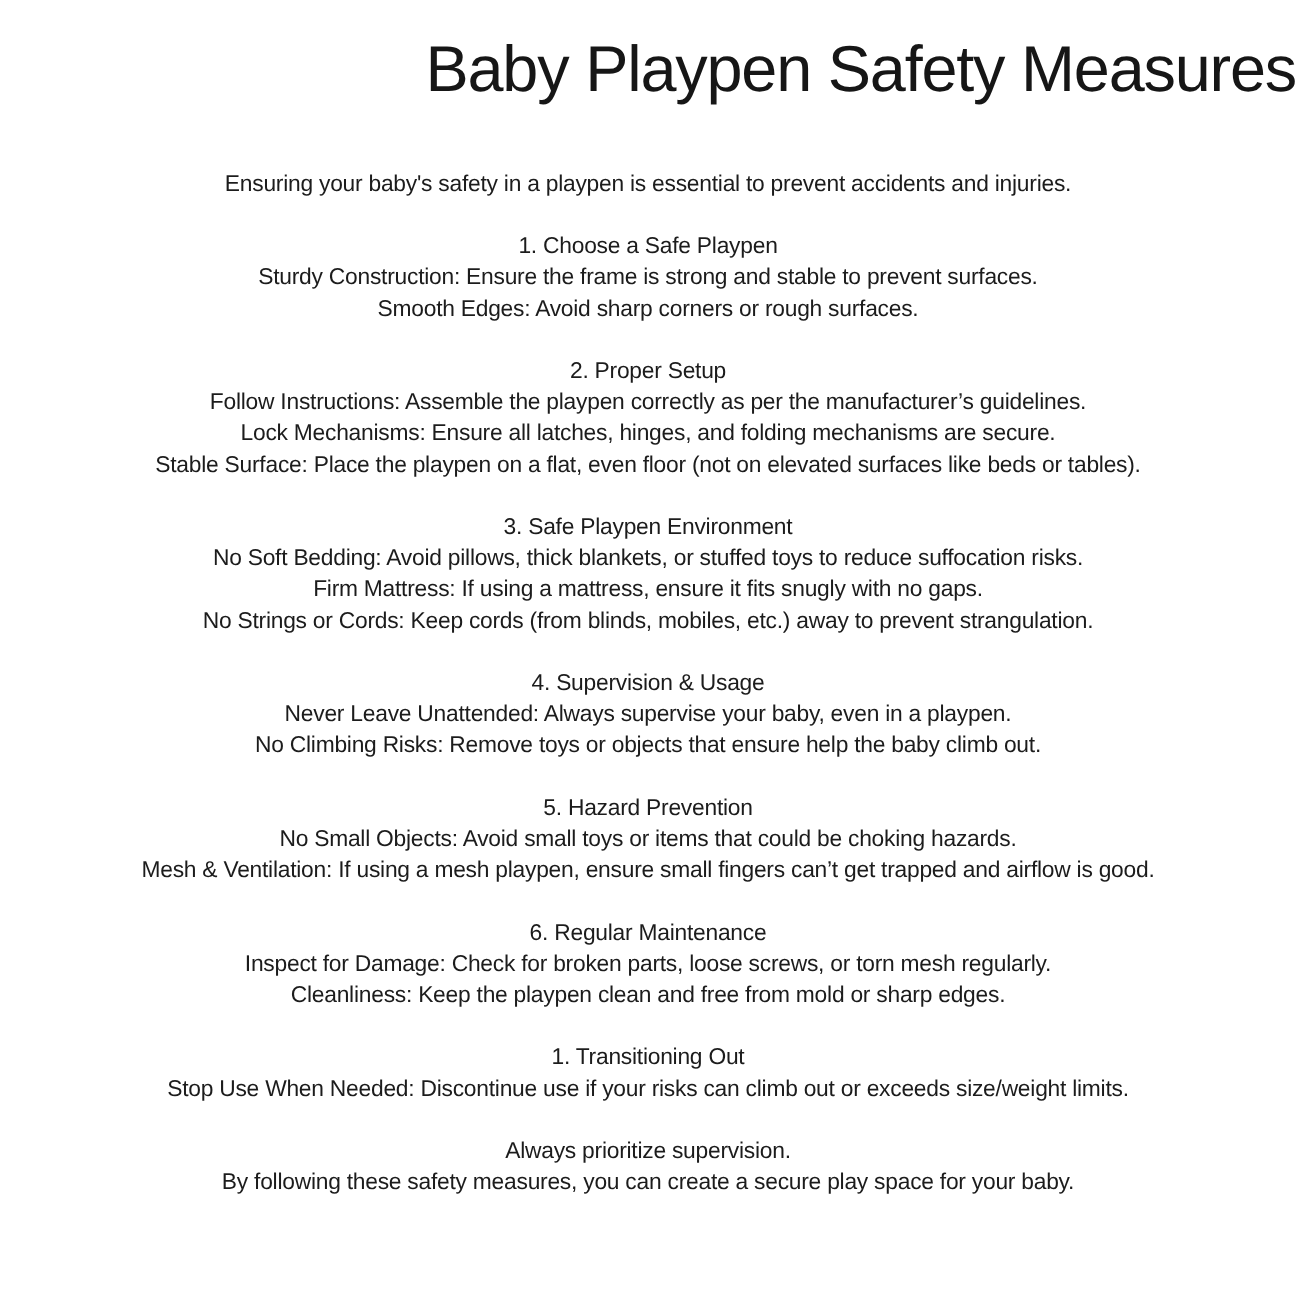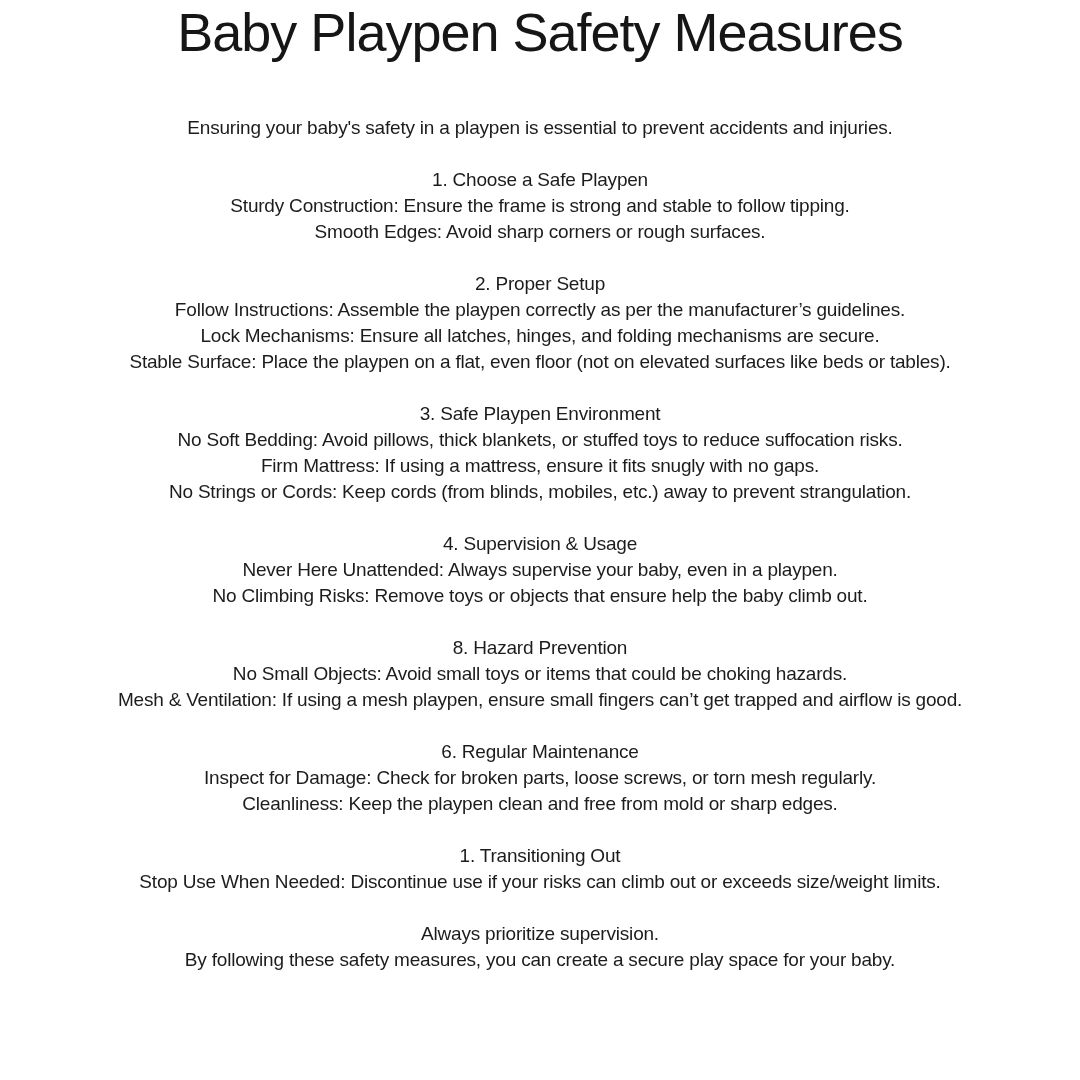--- a/index.html
+++ b/index.html
@@ -9,24 +9,25 @@
   body {
     width: 1080px;
     height: 1080px;
     background: #ffffff;
     font-family: "Liberation Sans", sans-serif;
     color: #1c1c1c;
     overflow: hidden;
   }
   .title {
     margin: 0;
+    padding-top: 26px;
     font-size: 54px;
     font-weight: 400;
     line-height: 64px;
-    text-align: center;
+    text-align: right;
     letter-spacing: -1px;
     color: #161616;
   }
   .doc-body {
     margin: 51px 67px 0 67px;
     font-size: 19px;
     line-height: 26px;
     letter-spacing: -0.2px;
   }
   .para {
@@ -44,46 +45,46 @@
   <h1 class="title">Baby Playpen Safety Measures</h1>
 
   <div class="doc-body">
 
     <div class="para">
       <div class="line">Ensuring your baby's safety in a playpen is essential to prevent accidents and injuries.</div>
     </div>
 
     <div class="para">
       <div class="line">1. Choose a Safe Playpen</div>
-      <div class="line">Sturdy Construction: Ensure the frame is strong and stable to follow tipping.</div>
+      <div class="line">Sturdy Construction: Ensure the frame is strong and stable to prevent surfaces.</div>
       <div class="line">Smooth Edges: Avoid sharp corners or rough surfaces.</div>
     </div>
 
     <div class="para">
       <div class="line">2. Proper Setup</div>
       <div class="line">Follow Instructions: Assemble the playpen correctly as per the manufacturer’s guidelines.</div>
       <div class="line">Lock Mechanisms: Ensure all latches, hinges, and folding mechanisms are secure.</div>
       <div class="line">Stable Surface: Place the playpen on a flat, even floor (not on elevated surfaces like beds or tables).</div>
     </div>
 
     <div class="para">
       <div class="line">3. Safe Playpen Environment</div>
       <div class="line">No Soft Bedding: Avoid pillows, thick blankets, or stuffed toys to reduce suffocation risks.</div>
       <div class="line">Firm Mattress: If using a mattress, ensure it fits snugly with no gaps.</div>
       <div class="line">No Strings or Cords: Keep cords (from blinds, mobiles, etc.) away to prevent strangulation.</div>
     </div>
 
     <div class="para">
       <div class="line">4. Supervision &amp; Usage</div>
-      <div class="line">Never Here Unattended: Always supervise your baby, even in a playpen.</div>
+      <div class="line">Never Leave Unattended: Always supervise your baby, even in a playpen.</div>
       <div class="line">No Climbing Risks: Remove toys or objects that ensure help the baby climb out.</div>
     </div>
 
     <div class="para">
-      <div class="line">8. Hazard Prevention</div>
+      <div class="line">5. Hazard Prevention</div>
       <div class="line">No Small Objects: Avoid small toys or items that could be choking hazards.</div>
       <div class="line">Mesh &amp; Ventilation: If using a mesh playpen, ensure small fingers can’t get trapped and airflow is good.</div>
     </div>
 
     <div class="para">
       <div class="line">6. Regular Maintenance</div>
       <div class="line">Inspect for Damage: Check for broken parts, loose screws, or torn mesh regularly.</div>
       <div class="line">Cleanliness: Keep the playpen clean and free from mold or sharp edges.</div>
     </div>
 

